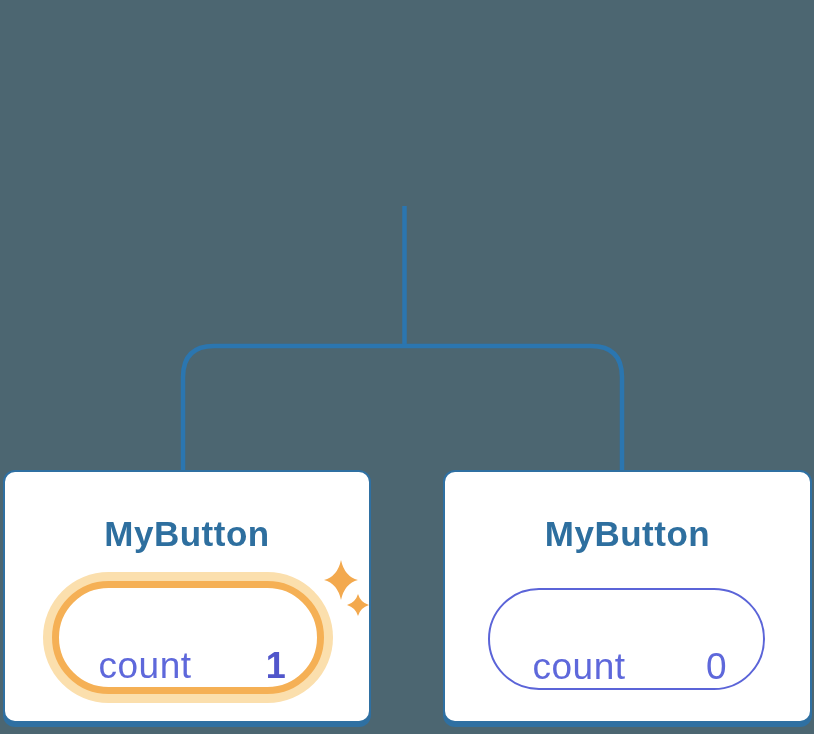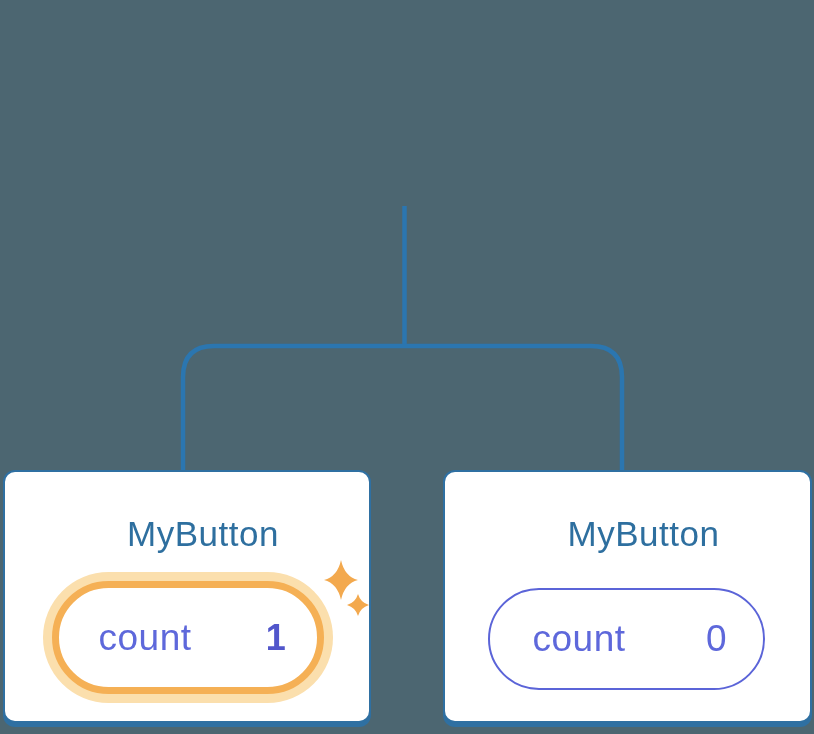--- a/index.html
+++ b/index.html
@@ -44,32 +44,31 @@
     font-weight: 700;
     letter-spacing: 0.5px;
     color: #2E6F9F;
   }
   .child-label {
     position: absolute;
     left: 0; top: 42px;
     width: 100%;
     text-align: center;
     font-size: 35px;
-    font-weight: 400;
+    font-weight: 700;
     letter-spacing: 0.5px;
     color: #2E6F9F;
-    padding-left: 16px;
   }
   .pill {
     position: absolute;
     background: #FFFFFF;
     box-sizing: border-box;
     border-radius: 999px;
     display: flex;
-    align-items: center;
+    align-items: flex-end;
     overflow: hidden;
   }
   .pill-highlighted {
     left: 47px; top: 109px;
     width: 272px; height: 113px;
     border: 7px solid #F5B055;
     box-shadow: 0 0 0 9px #FBDFAD;
   }
   .pill-plain {
     left: 43px; top: 116px;

